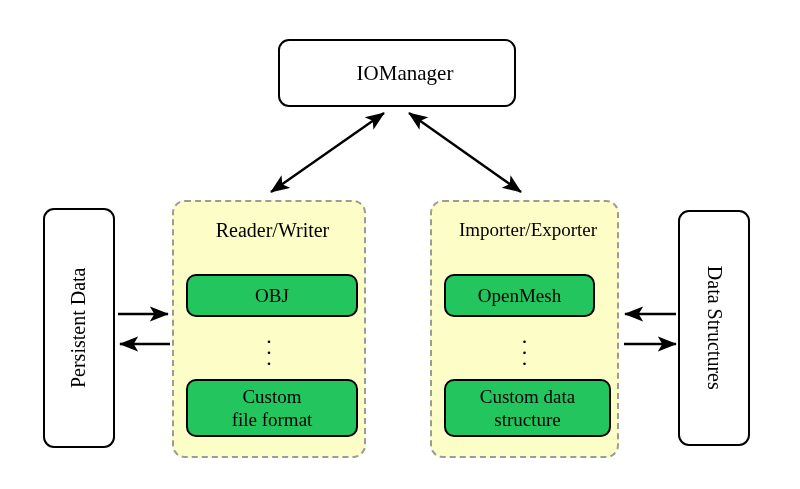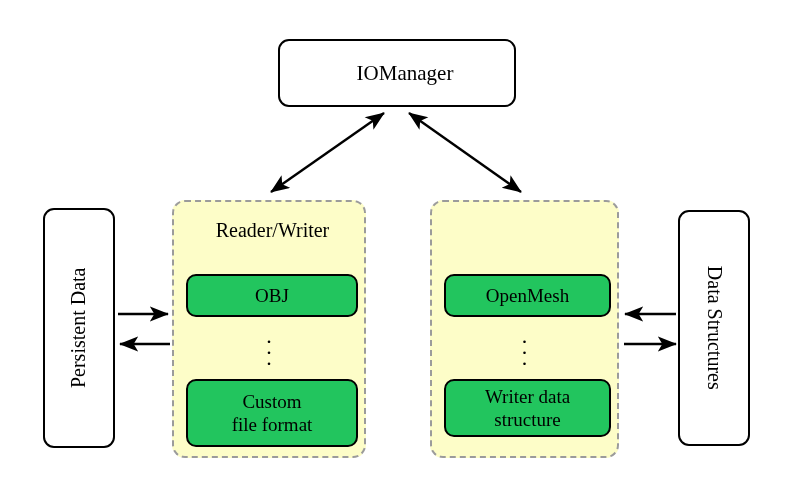--- a/index.html
+++ b/index.html
@@ -129,26 +129,26 @@
   #node-obj {
     left: 12px;
     top: 72px;
     width: 172px;
     height: 43px;
   }
   #node-custom-file-format {
     left: 12px;
     top: 177px;
     width: 172px;
-    height: 68px;
+    height: 58px;
   }
   #node-openmesh {
     left: 12px;
     top: 72px;
-    width: 167px;
+    width: 151px;
     height: 43px;
   }
   #node-custom-data-structure {
     left: 12px;
     top: 177px;
     width: 167px;
     height: 58px;
   }
 
   
@@ -211,33 +211,34 @@
         <span>.</span>
     </div>
 
     <div class="inner-node" id="node-custom-file-format">
       <span class="node-label">Custom
 file format</span>
     </div>
   </div>
 
   <div class="group" id="group-importerexporter">
+    <div class="group-title">Importer/Exporter</div>
 
     <div class="inner-node" id="node-openmesh">
       <span class="node-label">OpenMesh</span>
     </div>
 
     <div class="ellipsis-v">
       <span>.</span>
         <span>.</span>
         <span>.</span>
     </div>
 
     <div class="inner-node" id="node-custom-data-structure">
-      <span class="node-label">Writer data
+      <span class="node-label">Custom data
 structure</span>
     </div>
   </div>
 
   <svg id="arrows-layer" viewBox="0 0 800 489">
     <defs>
       <marker id="arrowhead-end" markerWidth="9" markerHeight="9" refX="7.6" refY="3.2" orient="auto" markerUnits="strokeWidth">
         <path d="M0,0 L8,3.2 L0,6.4 L1.9,3.2 z" fill="#000000"></path>
       </marker>
       <marker id="arrowhead-start" markerWidth="9" markerHeight="9" refX="0.4" refY="3.2" orient="auto" markerUnits="strokeWidth">

